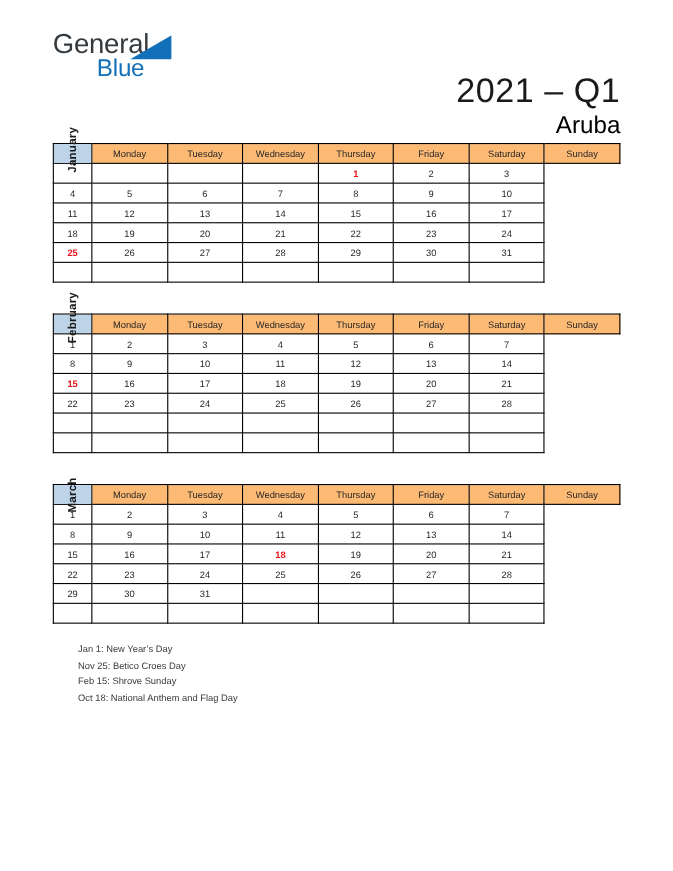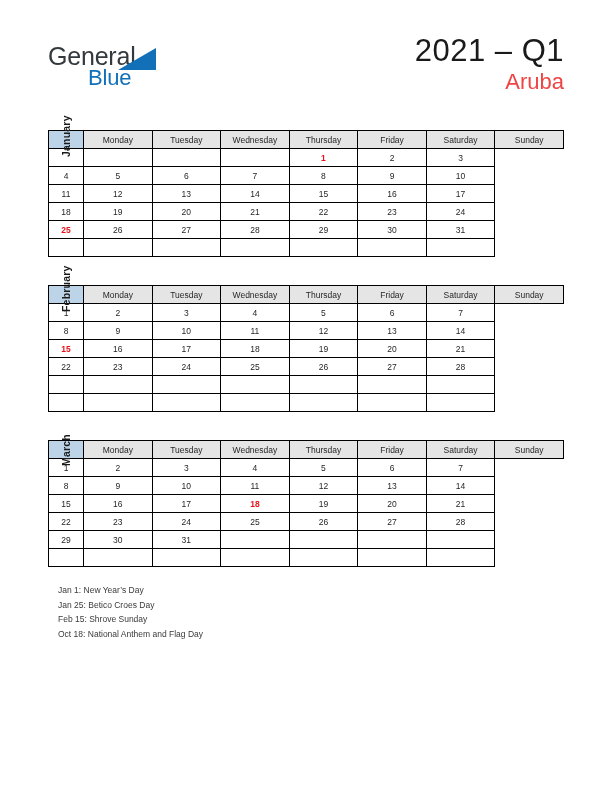--- a/index.html
+++ b/index.html
@@ -9,40 +9,40 @@
     background: #ffffff;
     font-family: "Liberation Sans", sans-serif;
     color: #262626;
     -webkit-font-smoothing: antialiased;
   }
   .page { position: relative; width: 612px; height: 792px; overflow: hidden; }
 
   
   .header { position: absolute; left: 0; top: 0; width: 612px; height: 118px; }
 
-  .logo { position: absolute; left: 48px; top: 44px; width: 210px; height: 56px; text-align: center; }
+  .logo { position: absolute; left: 48px; top: 28px; width: 210px; height: 56px; text-align: center; }
   .logo-general {
     position: absolute; left: 0; top: 0;
     font-size: 25px; letter-spacing: -0.2px;
     color: #33393d; font-weight: 400; line-height: 1;
   }
   .logo-tri { position: absolute; left: 68px; top: 4px; width: 40px; height: 22px; }
   .logo-blue {
     position: absolute; left: 40px; top: 23px;
     font-size: 22px; letter-spacing: -0.2px;
     color: #1270b8; font-weight: 400; line-height: 1;
   }
 
   .title-wrap { position: absolute; right: 48px; top: 33px; text-align: right; }
   .title-main {
     font-size: 31px; color: #1a1a1a; font-weight: 400;
-    line-height: 1.15; letter-spacing: 0.5px; white-space: nowrap;
+    line-height: 1.15; letter-spacing: 0.5px; white-space: nowrap; margin-top: 32px;
   }
   .title-sub {
-    font-size: 22px; color: #ef4444; font-weight: 400;
+    font-size: 22px; color: #000000; font-weight: 400;
     line-height: 1.2; margin-top: 0; white-space: nowrap;
   }
 
   
   .month-block { position: absolute; left: 48px; width: 516px; }
   #block-0 { top: 130px; }
   #block-1 { top: 285px; }
   #block-2 { top: 440px; }
 
   table.cal {
@@ -54,21 +54,21 @@
     border: 1px solid #000000;
     padding: 0;
     text-align: center;
     vertical-align: middle;
     height: 18px;
     font-size: 8.5px;
     font-weight: 400;
     color: #262626;
   }
   th.dow {
-    background: #e5e5e5;
+    background: #fdba74;
     font-weight: 700;
     font-size: 8.5px;
     color: #1a1a1a;
     height: 18px;
   }
   td.monthname {
     background: #bdd3e8;
     width: 35px;
     border: 1px solid #000000;
     position: relative;
@@ -80,21 +80,21 @@
     font-size: 10.5px;
     font-weight: 700;
     color: #1a1a1a;
     letter-spacing: 0.2px;
   }
   td.day { background: #ffffff; }
   td.day.holiday { color: #e8121a; font-weight: 700; }
   td.day.empty { color: transparent; }
 
   
-  .holidays { position: absolute; left: 58px; top: 583px; width: 400px; }
+  .holidays { position: absolute; left: 71px; top: 583px; width: 400px; }
   .holiday-line {
     font-size: 8.5px;
     color: #3a3a3a;
     line-height: 14.5px;
     white-space: nowrap;
   }
 </style>
 </head>
 <body>
 
@@ -335,18 +335,18 @@
             <td class="day empty"></td>
             <td class="day empty"></td>
             <td class="day empty"></td>
           </tr>
         </tbody>
       </table>
     </div>
 
   <div class="holidays">
       <div class="holiday-line">Jan 1: New Year’s Day</div>
-      <div class="holiday-line">Jan 25: Betico Croes Day</div>
+      <div class="holiday-line">Nov 25: Betico Croes Day</div>
       <div class="holiday-line">Feb 15: Shrove Sunday</div>
       <div class="holiday-line">Oct 18: National Anthem and Flag Day</div>
     </div>
 
 </div>
 
 </body></html>

